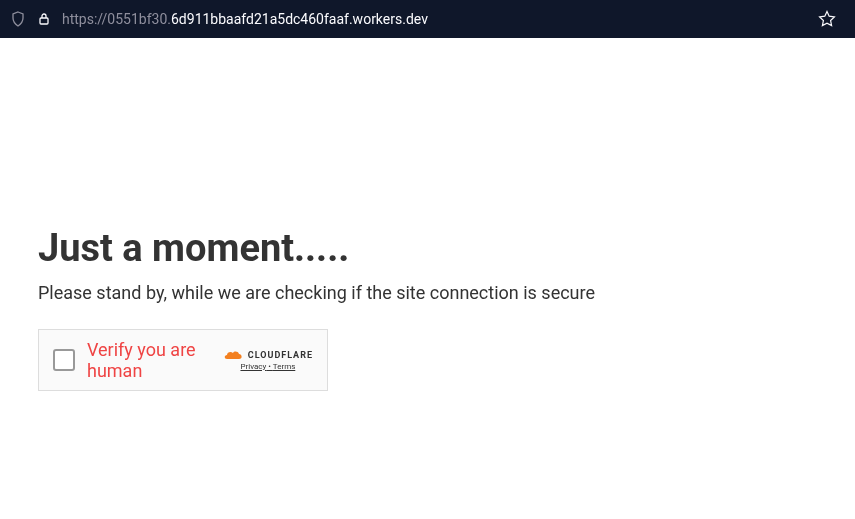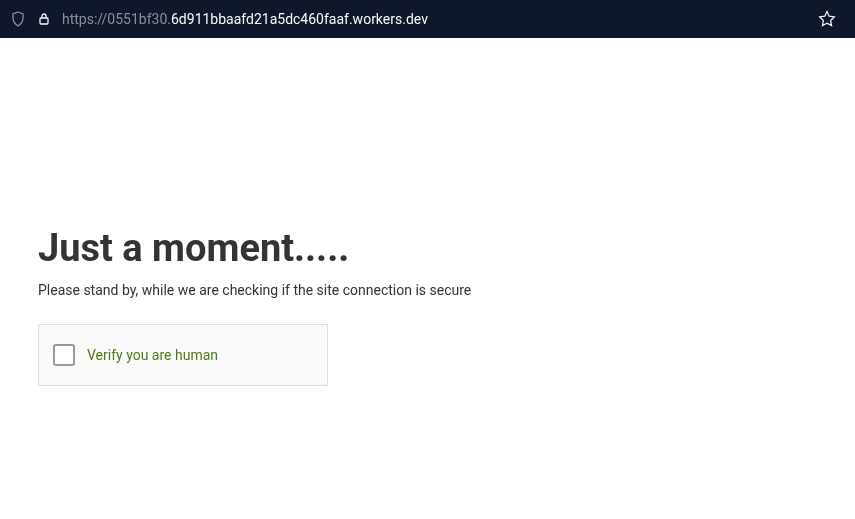--- a/index.html
+++ b/index.html
@@ -52,21 +52,21 @@
       padding: 38px;
     }
     .title {
       font-size: 38px;
       font-weight: 700;
       color: #333;
       margin-top: 150px;
       margin-bottom: 12px;
     }
     .subtitle {
-      font-size: 14px;
+      font-size: 18px;
       color: #333;
       margin-bottom: 26px;
     }
     .captcha-box {
       border: 1px solid #ddd;
       width: 290px;
       height: 62px;
       display: flex;
       align-items: center;
       padding: 0 14px;
@@ -75,22 +75,22 @@
     }
     .checkbox {
       width: 22px;
       height: 22px;
       border: 2px solid #999;
       border-radius: 3px;
       background: #fff;
       cursor: pointer;
     }
     .captcha-label {
-      font-size: 14px;
-      color: #4d7c0f;
+      font-size: 18px;
+      color: #ef4444;
       flex: 1;
     }
     .cloudflare-branding {
       display: flex;
       flex-direction: column;
       align-items: center;
       gap: 1px;
     }
     .cloudflare-logo {
       display: flex;
@@ -137,15 +137,26 @@
   </span>
 </div>
 
 <div class="content">
   <h1 class="title">Just a moment.....</h1>
   <p class="subtitle">Please stand by, while we are checking if the site connection is secure</p>
 
   <div class="captcha-box">
     <div class="checkbox"></div>
     <span class="captcha-label">Verify you are human</span>
+    <div class="cloudflare-branding">
+      <div class="cloudflare-logo">
+        <svg width="22" height="12" viewBox="0 0 22 12">
+          <path d="M4 10 C1 10 1 6 4 6 C4 3 8 2 10 4 C11 2 15 2 16 5 C19 5 20 10 16 10 Z" fill="#f38020"></path>
+        </svg>
+        <span class="cloudflare-text">CLOUDFLARE</span>
+      </div>
+      <div class="cloudflare-links">
+        <span>Privacy</span><span> • </span><span>Terms</span>
+      </div>
+    </div>
   </div>
 
 </div>
 
 </body></html>

